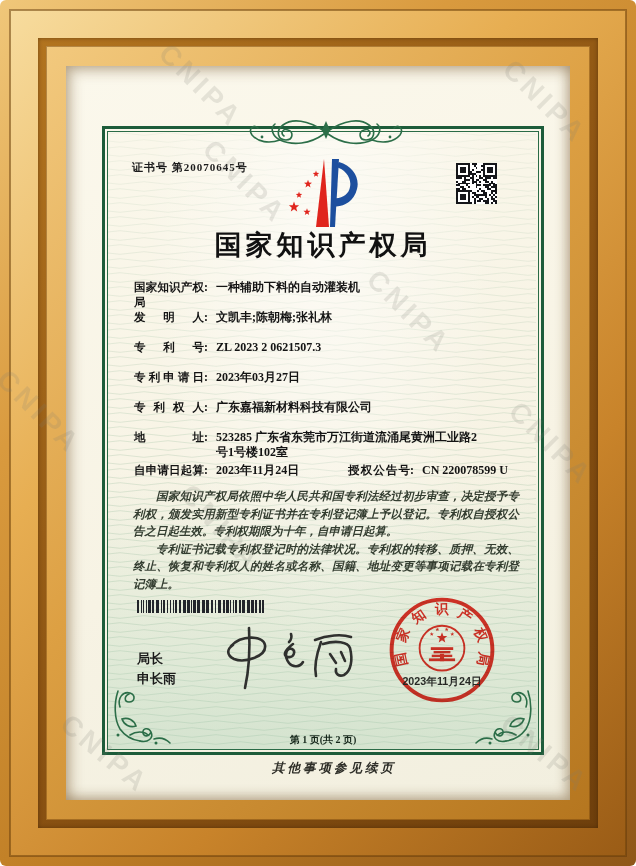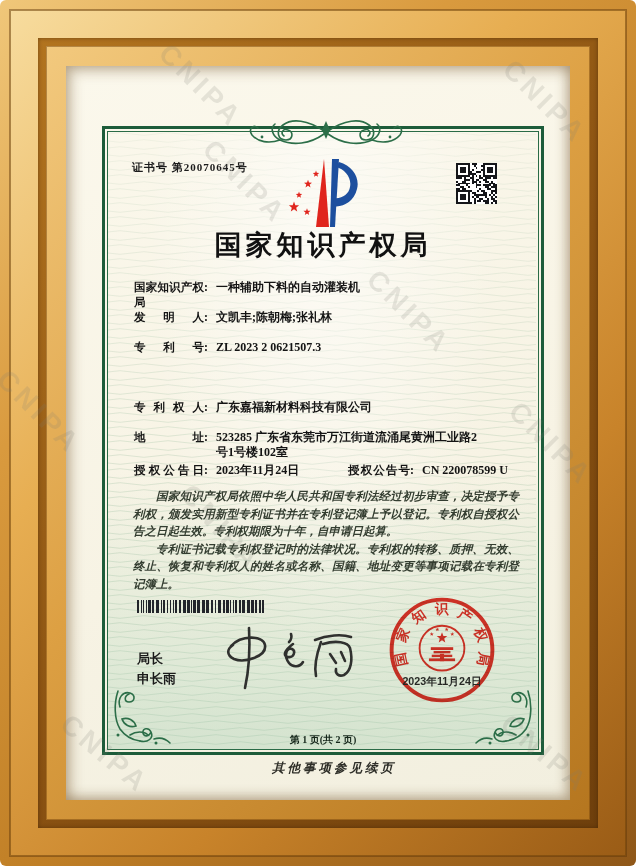--- a/index.html
+++ b/index.html
@@ -413,28 +413,31 @@
 
         <div class="abs row" style="top:148px">
           <span class="lbl">国家知识产权局</span><span class="colon">:</span><span class="val">一种辅助下料的自动灌装机</span>
         </div>
         <div class="abs row" style="top:178px">
           <span class="lbl">发明人</span><span class="colon">:</span><span class="val">文凯丰;陈朝梅;张礼林</span>
         </div>
         <div class="abs row" style="top:208px">
           <span class="lbl">专利号</span><span class="colon">:</span><span class="val">ZL 2023 2 0621507.3</span>
         </div>
+        <div class="abs row" style="top:238px">
+          <span class="lbl">专利申请日</span><span class="colon">:</span><span class="val">2023年03月27日</span>
+        </div>
         <div class="abs row" style="top:268px">
           <span class="lbl">专利权人</span><span class="colon">:</span><span class="val">广东嘉福新材料科技有限公司</span>
         </div>
         <div class="abs row" style="top:298px">
           <span class="lbl">地址</span><span class="colon">:</span><span class="val" style="width:272px">523285 广东省东莞市万江街道流涌尾黄洲工业路2号1号楼102室</span>
         </div>
         <div class="abs row" style="top:331px">
-          <span class="lbl">授权公告日</span><span class="colon">:</span><span class="val">2023年11月24日</span>
+          <span class="lbl">自申请日起算</span><span class="colon">:</span><span class="val">2023年11月24日</span>
           <span class="pair2">
             <span class="lbl" style="width:62px">授权公告号</span><span class="colon">:</span><span class="val">CN 220078599 U</span>
           </span>
         </div>
 
         <div class="abs body-text">
           <p>国家知识产权局依照中华人民共和国专利法经过初步审查，决定授予专利权，颁发实用新型专利证书并在专利登记簿上予以登记。专利权自授权公告之日起生效。专利权期限为十年，自申请日起算。</p>
           <p>专利证书记载专利权登记时的法律状况。专利权的转移、质押、无效、终止、恢复和专利权人的姓名或名称、国籍、地址变更等事项记载在专利登记簿上。</p>
         </div>
 

